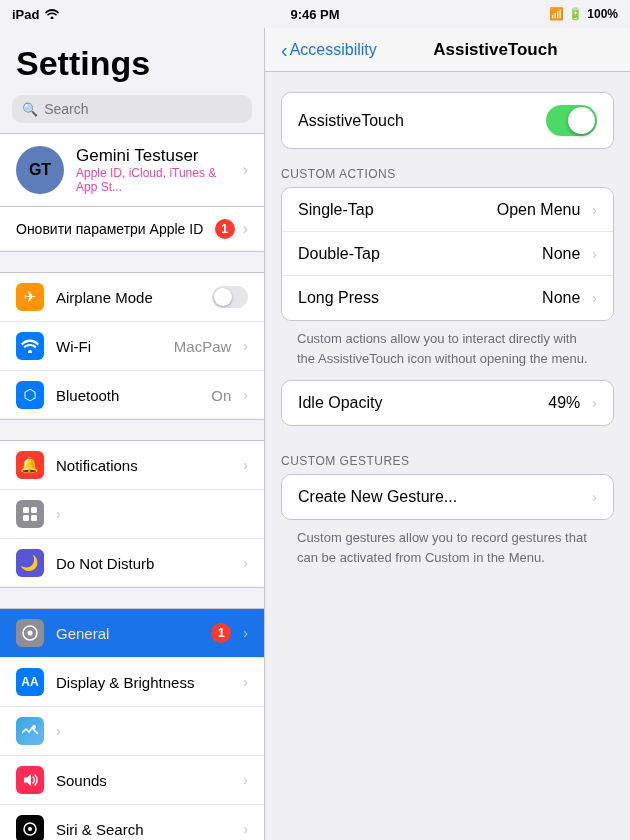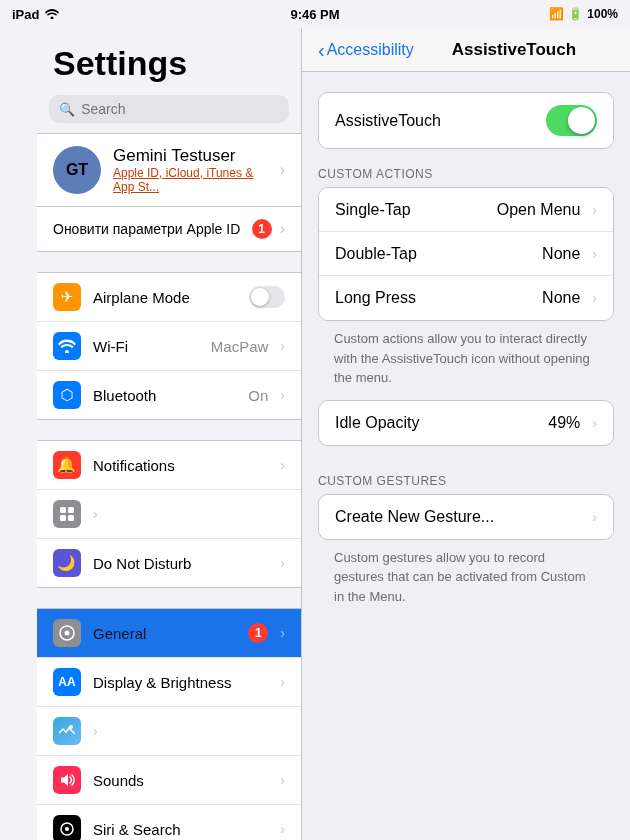--- a/index.html
+++ b/index.html
@@ -9,47 +9,47 @@
     .status-bar {
       display: flex; justify-content: space-between; align-items: center;
       height: 28px; background: #f2f2f7; padding: 0 12px;
       font-size: 13px; font-weight: 600; color: #000;
     }
     .status-bar-left { display: flex; align-items: center; gap: 6px; }
     .status-bar-center { position: absolute; left: 50%; transform: translateX(-50%); font-size: 13px; font-weight: 600; }
     .status-bar-right { display: flex; align-items: center; gap: 4px; font-size: 12px; }
 
     
-    .main-layout { display: flex; flex: 1; overflow: hidden; padding-left: 37px; }
+    .main-layout { display: flex; flex: 1; overflow: hidden; }
 
     
     .sidebar { width: 265px; background: #f2f2f7; display: flex; flex-direction: column; overflow-y: auto; border-right: 1px solid #c6c6c8; }
     .sidebar-title { font-size: 34px; font-weight: 700; color: #000; padding: 16px 16px 8px 16px; }
     .sidebar-search { margin: 4px 12px 10px 12px; background: #e4e4e8; border-radius: 10px; display: flex; align-items: center; padding: 6px 10px; gap: 6px; }
     .sidebar-search-icon { color: #8e8e93; font-size: 13px; }
     .sidebar-search input { background: transparent; border: none; outline: none; font-size: 14px; color: #8e8e93; width: 100%; }
 
     .user-section { display: flex; align-items: center; padding: 12px 16px; gap: 12px; border-top: 1px solid #c6c6c8; border-bottom: 1px solid #c6c6c8; background: #fff; margin-bottom: 0; }
     .user-avatar { width: 48px; height: 48px; border-radius: 24px; background: #5c7cba; display: flex; align-items: center; justify-content: center; color: #000000; font-size: 16px; font-weight: 700; flex-shrink: 0; }
     .user-info { flex: 1; }
     .user-name { font-size: 17px; font-weight: 400; color: #000; }
-    .user-sub { font-size: 12px; color: #c2410c; text-decoration: underline; }
+    .user-sub { font-size: 12px; color: #ec4899; }
     .user-chevron { color: #c7c7cc; font-size: 16px; }
 
     .update-banner { display: flex; align-items: center; padding: 12px 16px; background: #fff; border-bottom: 1px solid #c6c6c8; gap: 8px; }
     .update-text { flex: 1; font-size: 14px; color: #000; }
     .update-badge { background: #ff3b30; color: #fff; border-radius: 10px; width: 20px; height: 20px; display: flex; align-items: center; justify-content: center; font-size: 12px; font-weight: 700; }
     .update-chevron { color: #c7c7cc; font-size: 16px; }
 
     .settings-group { background: #fff; margin-top: 20px; border-top: 1px solid #c6c6c8; border-bottom: 1px solid #c6c6c8; }
     .settings-group + .settings-group { margin-top: 20px; }
     .settings-item { display: flex; align-items: center; padding: 10px 16px; gap: 12px; border-bottom: 1px solid #e5e5ea; min-height: 44px; }
     .settings-item:last-child { border-bottom: none; }
     .settings-item.selected { background: #1a73e8; }
-    .settings-item.selected .item-label { color: #0f172a; }
+    .settings-item.selected .item-label { color: #e5e5e5; }
     .settings-item.selected .chevron { color: rgba(255,255,255,0.6); }
 
     .item-icon { width: 28px; height: 28px; border-radius: 6px; display: flex; align-items: center; justify-content: center; font-size: 16px; flex-shrink: 0; }
     .item-label { flex: 1; font-size: 15px; color: #000; }
     .item-value { font-size: 15px; color: #8e8e93; }
     .chevron { color: #c7c7cc; font-size: 14px; }
 
     
     .toggle { width: 36px; height: 22px; border-radius: 11px; background: #e5e5ea; position: relative; cursor: pointer; }
     .toggle.off .toggle-knob { left: 2px; }

